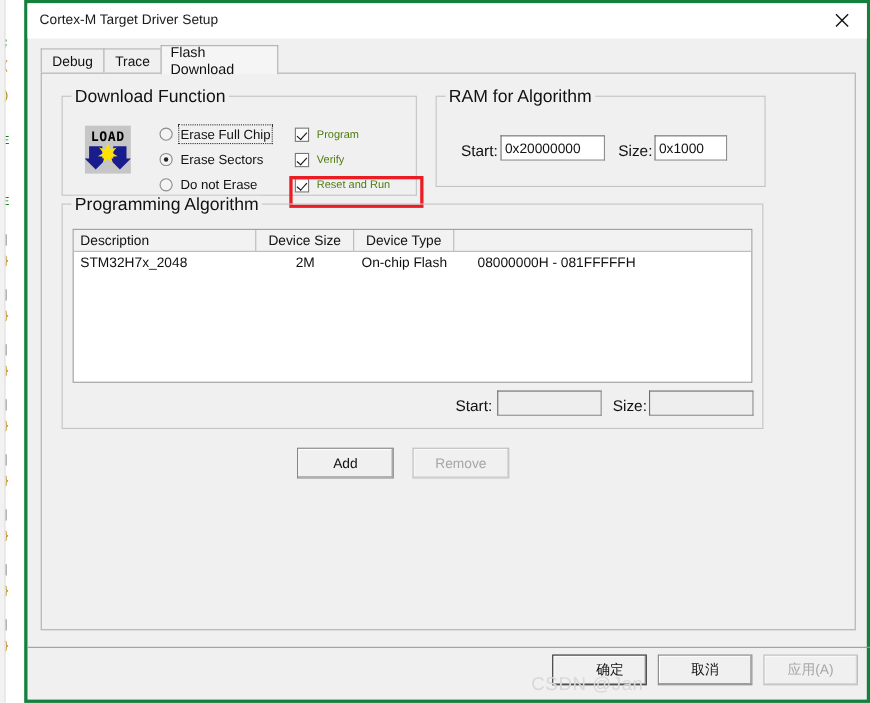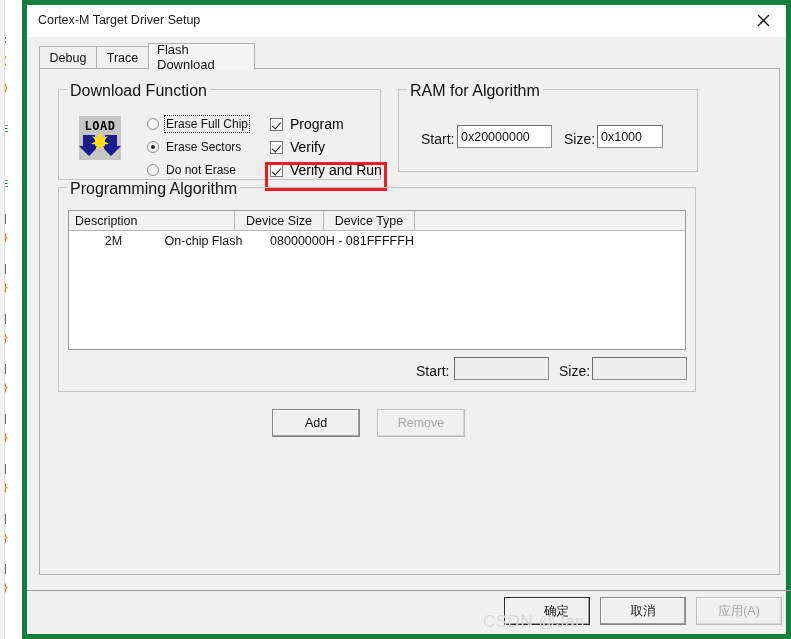--- a/index.html
+++ b/index.html
@@ -39,21 +39,21 @@
     border-right: 1px solid #e0e0e0;
   }
 
   
   #dialog {
     position: absolute;
     left: 22px; top: 0;
     width: 769px;
     height: 639px;
     background: #f0f0f0;
-    border: 5px solid #15803d;
+    border: 3px solid #15803d;
     box-sizing: border-box;
   }
 
   #titlebar {
     position: absolute;
     left: 0; top: 0;
     width: 100%;
     height: 32px;
     background: #ffffff;
     box-sizing: border-box;
@@ -215,22 +215,22 @@
     content: "";
     position: absolute;
     left: 3px; top: 1px;
     width: 4px; height: 8px;
     border: solid #111;
     border-width: 0 1.6px 1.6px 0;
     transform: rotate(42deg);
   }
   .check-label {
     margin-left: 7px;
-    font-size: 14px;
-    color: #000000;
+    font-size: 10px;
+    color: #4d7c0f;
     white-space: nowrap;
   }
 
   
   #red-highlight {
     position: absolute;
     left: 206px; top: 72px;
     width: 122px; height: 29px;
     border: 3px solid #ec1c24;
     box-sizing: border-box;
@@ -444,21 +444,21 @@
       <div class="check-row" style="left:211px; top:25px;">
         <span class="check-mark checked"></span>
         <span class="check-label">Program</span>
       </div>
       <div class="check-row" style="left:211px; top:48px;">
         <span class="check-mark checked"></span>
         <span class="check-label">Verify</span>
       </div>
       <div class="check-row" style="left:211px; top:71px;">
         <span class="check-mark checked"></span>
-        <span class="check-label">Verify and Run</span>
+        <span class="check-label">Reset and Run</span>
       </div>
 
       <div id="red-highlight"></div>
     </div>
 
     <div class="groupbox" id="gb-ram">
       <div class="gb-title">RAM for Algorithm</div>
 
       <div class="field-label" style="left:22px; top:41px;">Start:</div>
       <div class="textfield" style="left:58px; top:35px; width:95px; height:23px;">0x20000000</div>
@@ -471,20 +471,21 @@
       <div class="gb-title">Programming Algorithm</div>
 
       <div id="algo-table">
         <div id="algo-header">
           <div class="th col-desc">Description</div>
           <div class="th col-size center">Device Size</div>
           <div class="th col-type center">Device Type</div>
           <div class="th col-pad"></div>
         </div>
         <div class="algo-row">
+          <div class="td col-desc">STM32H7x_2048</div>
           <div class="td col-size center">2M</div>
           <div class="td col-type center">On-chip Flash</div>
           <div class="td col-addr center">08000000H - 081FFFFFH</div>
           <div class="td col-pad"></div>
         </div>
       </div>
 
       <div class="field-label" style="left:357px; top:175px;">Start:</div>
       <div class="textfield disabled" style="left:395px; top:169px; width:95px; height:23px;"></div>
 

